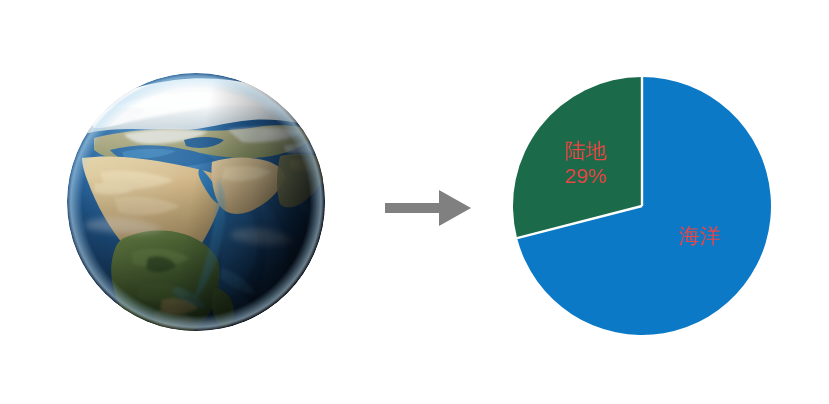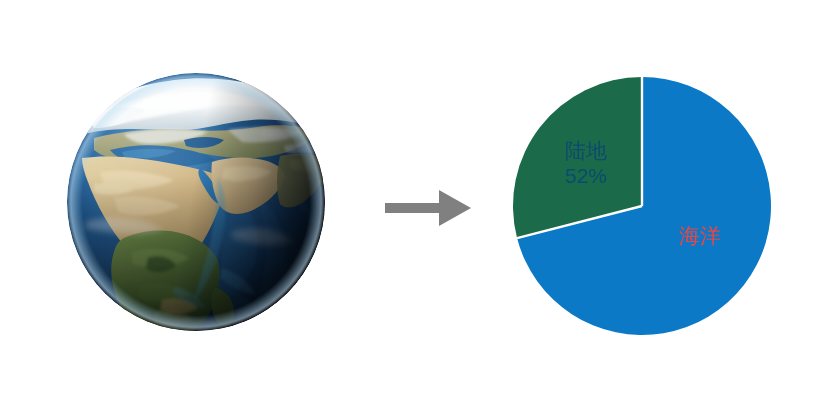--- a/index.html
+++ b/index.html
@@ -266,22 +266,22 @@
 
       <path id="slice-land" d="M130 130 L5.05 162.08 A129 129 0 0 1 130.00 1.00 Z" fill="#1b6b4a"></path>
 
       <g stroke="#ffffff" stroke-width="2.4" stroke-linecap="butt" fill="none">
         <line x1="130" y1="130" x2="130.00" y2="1.00" stroke="#ffffff" stroke-width="2.4"></line>
         <line x1="130" y1="130" x2="5.05" y2="162.08" stroke="#ffffff" stroke-width="2.4"></line>
       </g>
     </svg>
   </div>
 
-  <div id="label-land" class="slice-label" style="color: #0c4a6e;">
+  <div id="label-land" class="slice-label" style="color: #ef4444;">
     <span class="name">陆地</span>
-    <span class="pct">52%</span>
+    <span class="pct">29%</span>
   </div>
 
   <div id="label-ocean" class="slice-label" style="color: #ef4444;">
     <span class="name">海洋</span>
   </div>
 
 </div>
 
 </body></html>

